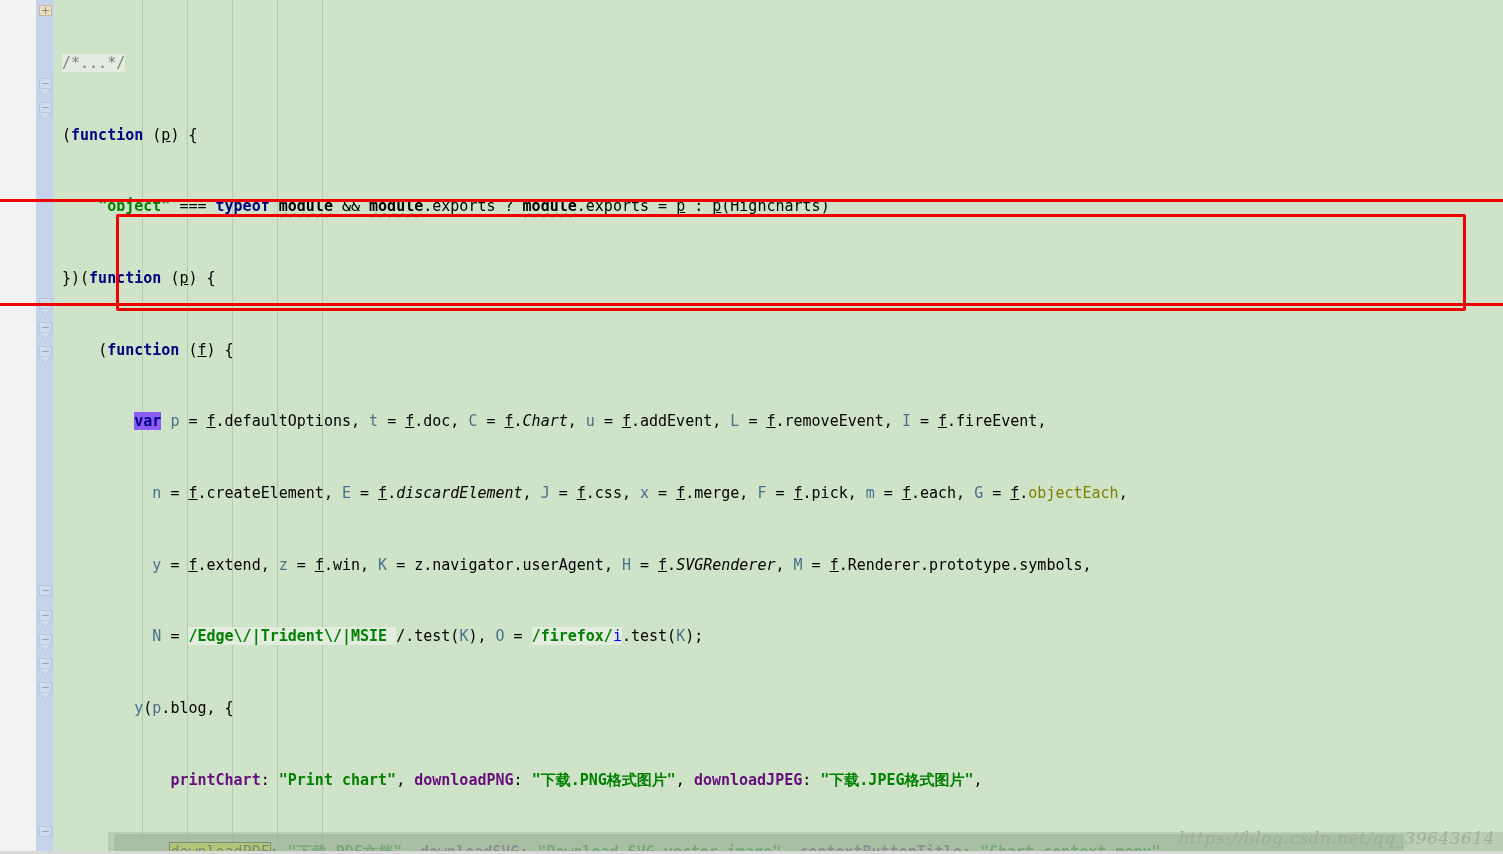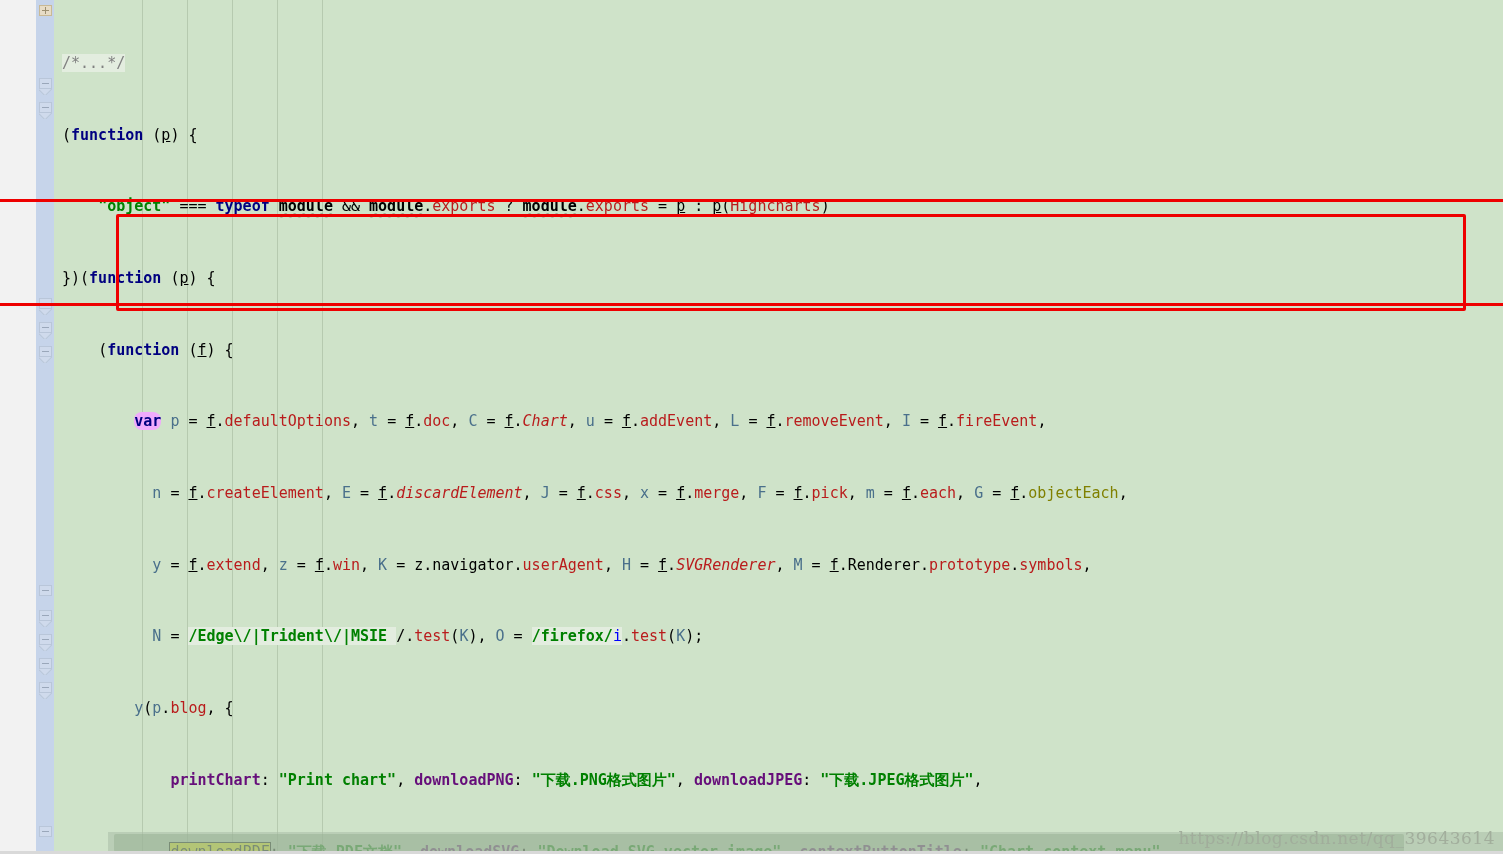--- a/index.html
+++ b/index.html
@@ -96,27 +96,27 @@
   }
   .ln { height: 23.9px; padding-left: 8px; }
 
   
   .kw      { color: #000080; font-weight: bold; }
   .str     { color: #008000; font-weight: bold; }
   .num     { color: #0000ff; }
   .prop    { color: #660e7a; font-weight: bold; }
   .ident   { color: #000000; }
   .param   { color: #000000; text-decoration: underline; }
-  .field   { color: #b91c1c; }
+  .field   { color: #000000; }
   .stat    { color: #4a708b; }
   .glob    { color: #808000; }
   .italic  { font-style: italic; }
   .punc    { color: #000000; }
   .typing  { text-decoration: underline wavy rgba(120,150,120,0.8); font-weight: bold; }
-  .hl-ident  { background: #f0abfc; border-radius: 8px; }
+  .hl-ident  { background: #8b5cf6; }
   .hl-soft   { background: #e3eddf; }
 
   
   .pdf-box {
     background: #ffff00;
     outline: 1px solid #000000;
     color: #000000;
   }
 
   
@@ -138,20 +138,21 @@
 
   
   #watermark {
     position: absolute;
     right: 8px; bottom: 6px;
     font-family: "DejaVu Serif", serif;
     font-size: 17px;
     color: rgba(160,172,155,0.95);
     letter-spacing: 0.5px;
     white-space: nowrap;
+    font-style: italic;
   }
 
   
   #hscroll-track {
     position: absolute;
     left: 54px; bottom: 0;
     width: 1449px; height: 22px;
     background: rgba(170,190,165,0.55);
   }
   #hscroll-thumb {

